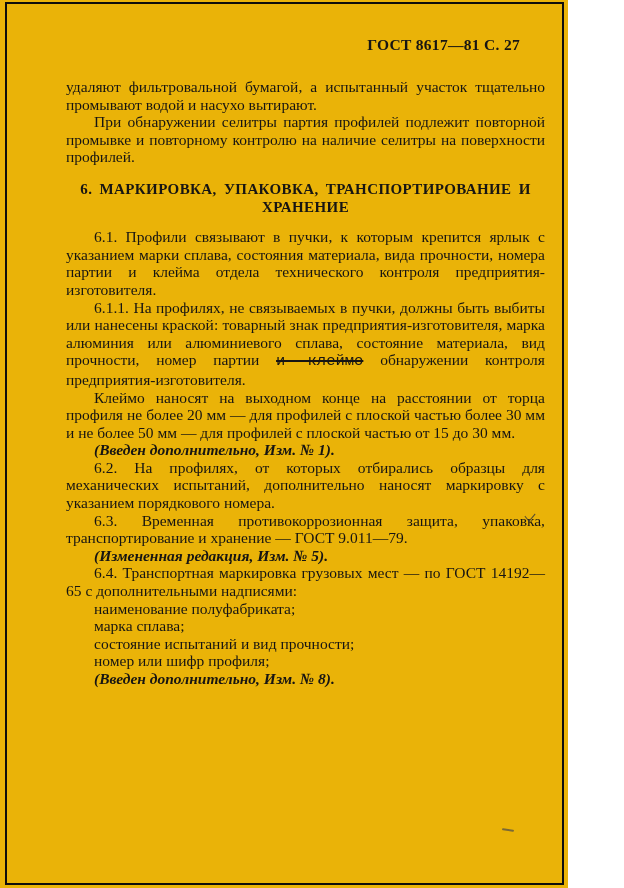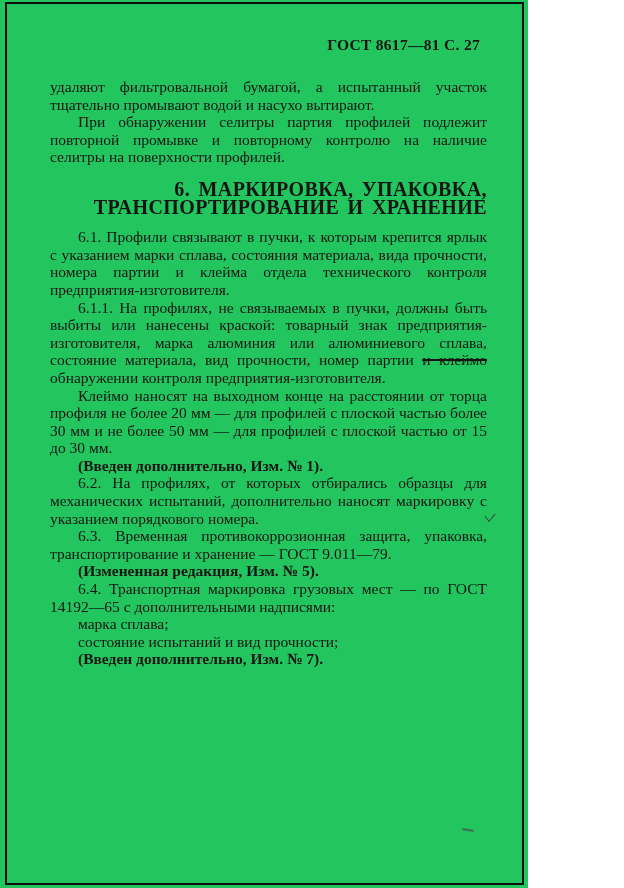--- a/index.html
+++ b/index.html
@@ -7,65 +7,67 @@
       padding: 0;
     }
     body {
       width: 624px;
       height: 888px;
       background: #ffffff;
       font-family: "Liberation Serif", "DejaVu Serif", serif;
     }
     .page {
       position: relative;
-      width: 528px;
+      width: 568px;
       height: 888px;
-      background: #22c55e;
+      background: #eab308;
       color: #171513;
       overflow: hidden;
     }
     .frame {
       position: absolute;
       top: 2px;
       left: 5px;
       right: 4px;
       bottom: 3px;
       border: 2px solid #0e0d0c;
       pointer-events: none;
     }
     .header {
       margin: 36px 48px 24px 0;
       text-align: right;
       font-weight: bold;
       font-size: 15.5px;
       letter-spacing: .3px;
     }
     .doc-body {
-      padding: 0 41px 0 50px;
+      padding: 0 23px 0 50px;
       font-size: 15.5px;
       line-height: 17.6px;
       text-align: justify;
       hyphens: auto;
+      margin-left: 16px;
       -webkit-hyphens: auto;
     }
     p { margin: 0; }
     .indent { text-indent: 28px; }
-    .bold { font-weight: bold; }
+    .bold { font-weight: bold; font-style: italic; }
     .heading {
       font-weight: bold;
-      text-align: right;
+      text-align: center;
       text-indent: 0;
-      font-size: 20px;
+      font-size: 15px;
       word-spacing: 3px;
       letter-spacing: .4px;
       margin: 15px 0 12px 0;
     }
     .struck {
       text-decoration: line-through;
       text-decoration-thickness: 1.5px;
+      font-family: Liberation Mono, monospace;
     }
     .artifact-tick {
       position: absolute;
       right: 33px;
       top: 512px;
       width: 9px;
       height: 6px;
       border-left: 1.5px solid #3a3a3a;
       border-bottom: 1.5px solid #3a3a3a;
       transform: rotate(-50deg) skewX(-10deg);
@@ -103,21 +105,23 @@
 
     <p class="indent">Клеймо наносят на выходном конце на расстоянии от торца профиля не более 20 мм — для профилей с плоской частью более 30 мм и не более 50 мм — для профилей с плоской частью от 15 до 30 мм.</p>
     <p class="indent bold">(Введен дополнительно, Изм. № 1).</p>
 
     <p class="indent">6.2. На профилях, от которых отбирались образцы для механических испытаний, дополнительно наносят маркировку с указанием порядкового номера.</p>
     <p class="indent">6.3. Временная противокоррозионная защита, упаковка, транспортирование и хранение — ГОСТ 9.011—79.</p>
     <p class="indent bold">(Измененная редакция, Изм. № 5).</p>
 
     <p class="indent">6.4. Транспортная маркировка грузовых мест — по ГОСТ 14192—65 с дополнительными надписями:</p>
 
+    <p class="indent">наименование полуфабриката;</p>
     <p class="indent">марка сплава;</p>
     <p class="indent">состояние испытаний и вид прочности;</p>
+    <p class="indent">номер или шифр профиля;</p>
 
-    <p class="indent bold">(Введен дополнительно, Изм. № 7).</p>
+    <p class="indent bold">(Введен дополнительно, Изм. № 8).</p>
   </div>
 
   <div class="artifact-tick"></div>
   <div class="artifact-scratch"></div>
 </div>
 
 </body></html>

